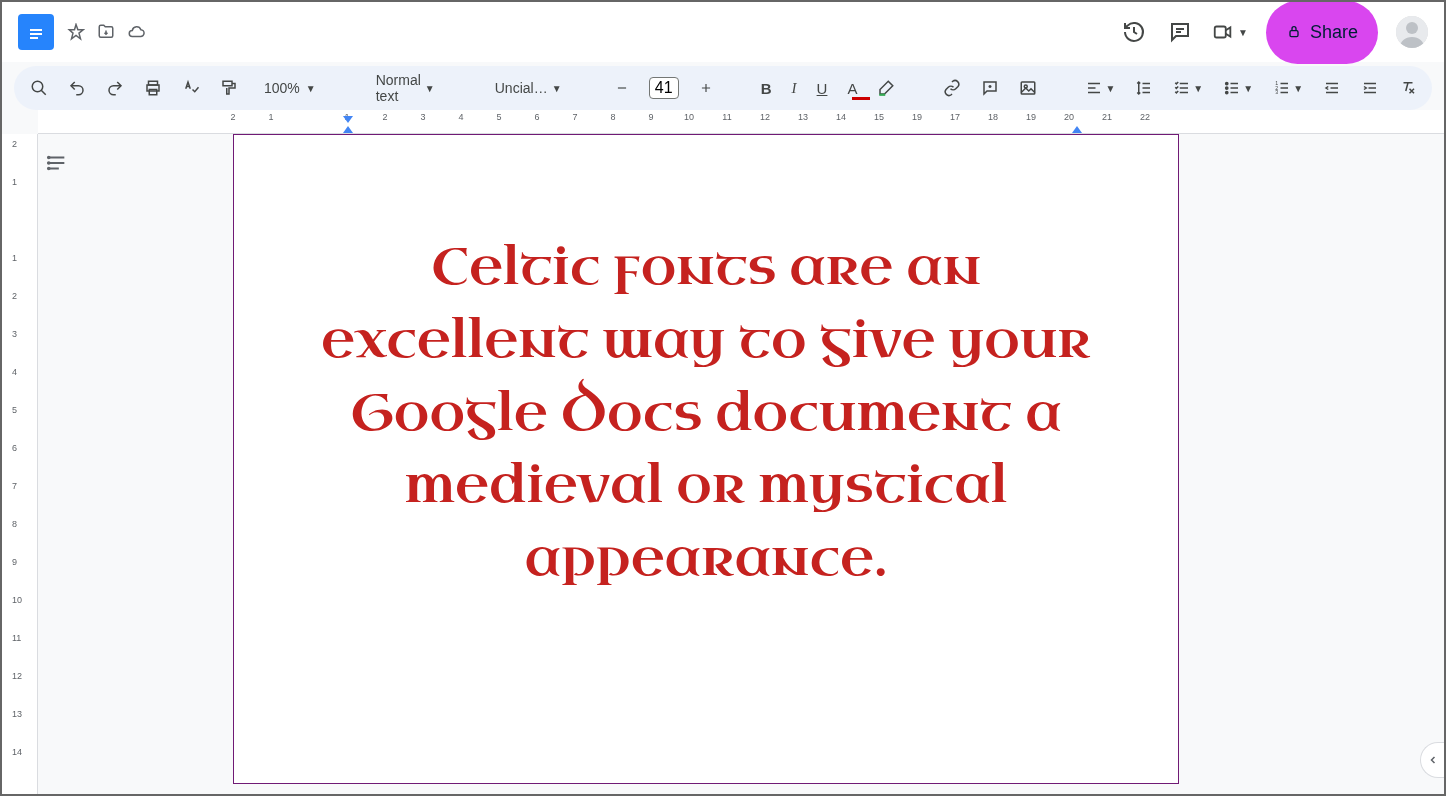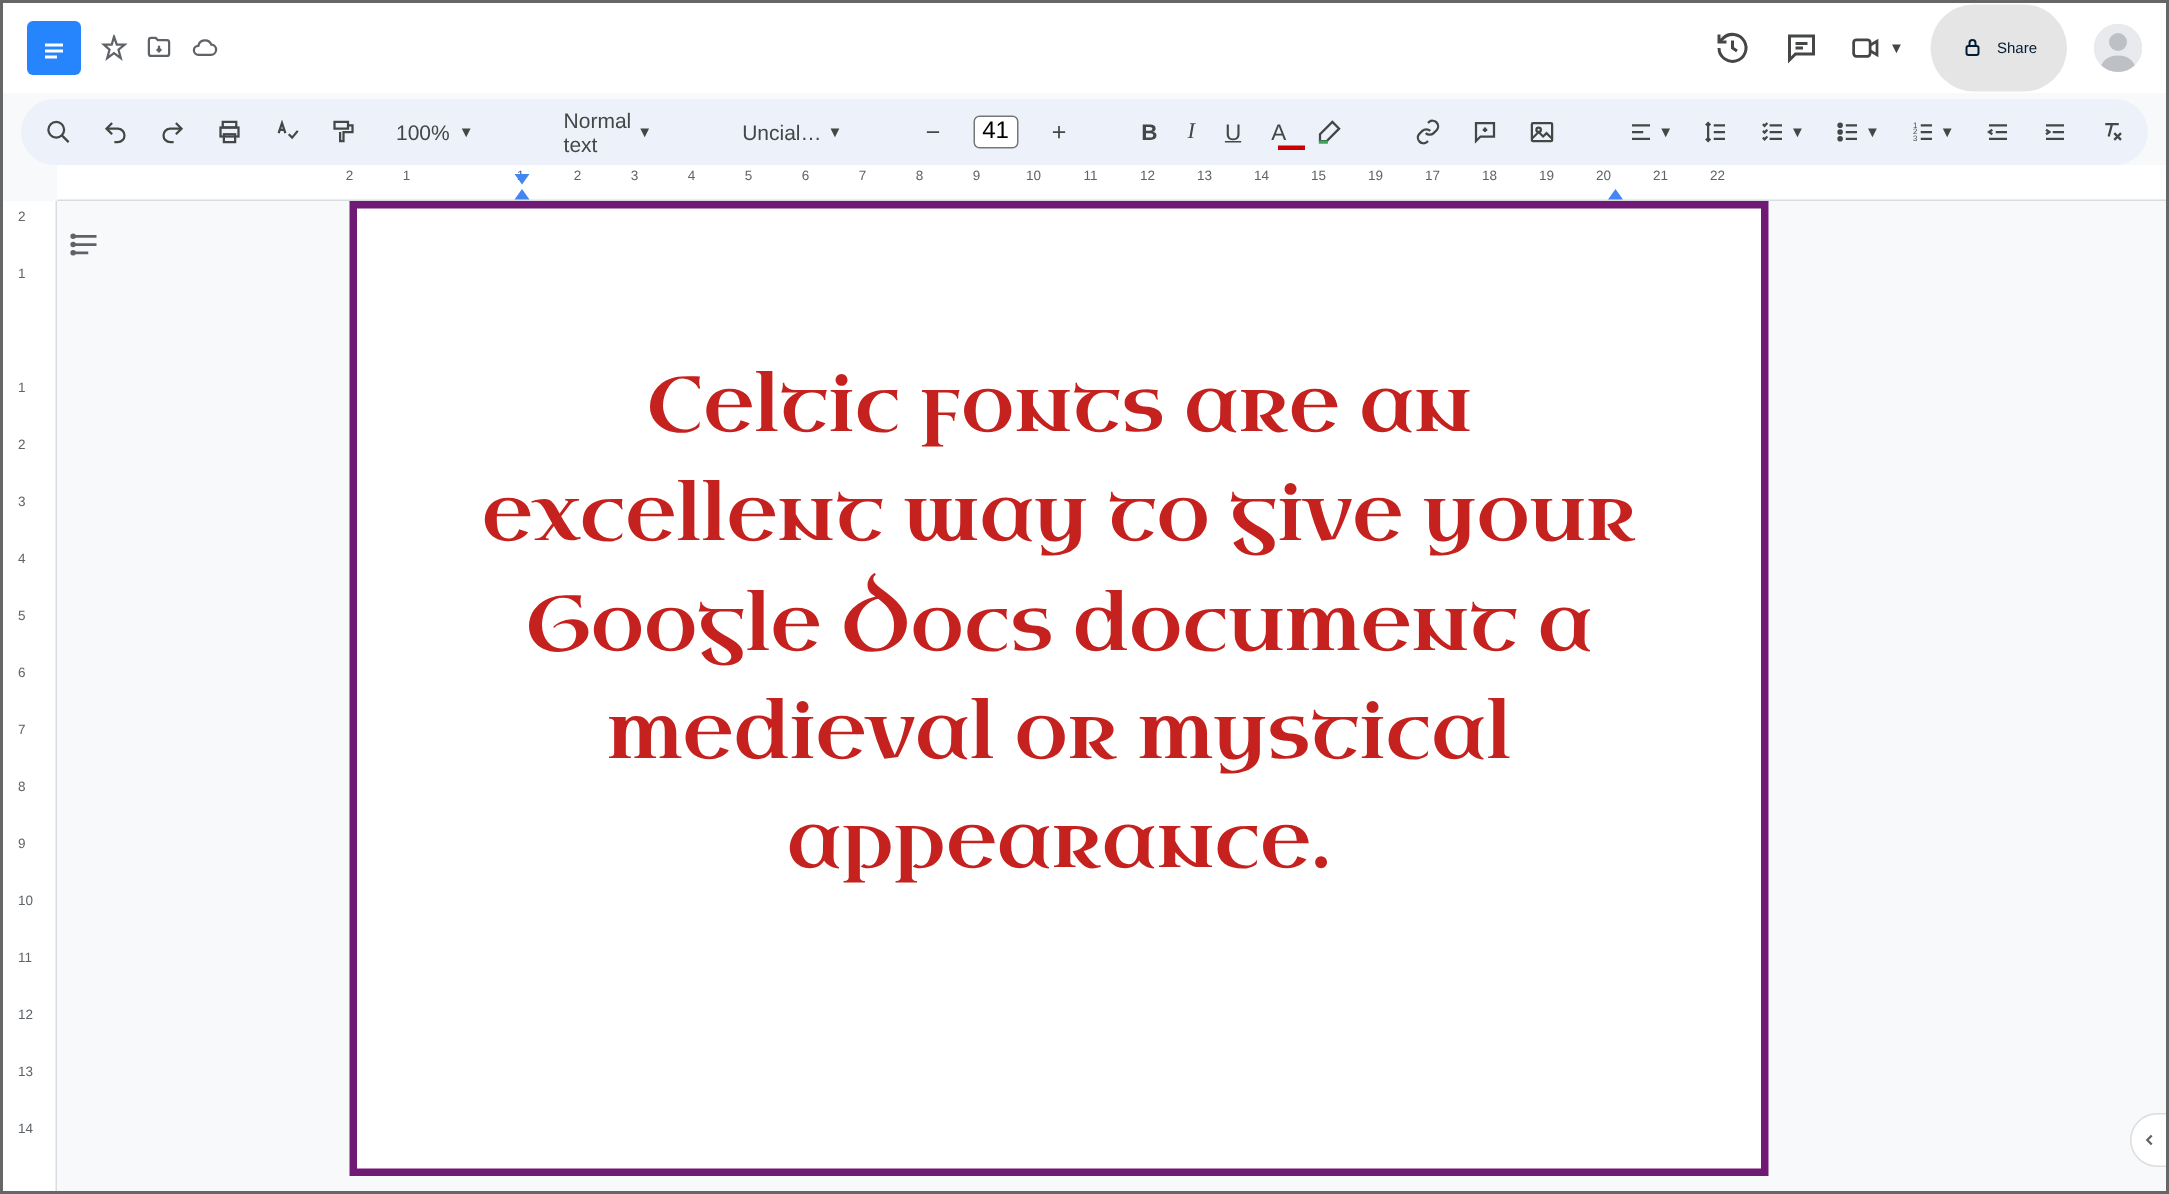--- a/index.html
+++ b/index.html
@@ -10,21 +10,21 @@
 .docs-icon svg { fill: white; }
 .title-area { flex: 1; display: flex; flex-direction: column; }
 .title-row { display: flex; align-items: center; gap: 8px; }
 .doc-title { font-size: 18px; color: #202124; padding: 2px 6px; }
 .title-icons { display: flex; gap: 10px; color: #5f6368; }
 .title-icons span { width: 20px; height: 20px; display: flex; align-items: center; justify-content: center; cursor: pointer; }
 .menu-row { display: flex; gap: 2px; margin-top: 2px; }
 .menu-item { font-size: 14px; color: #202124; padding: 4px 8px; cursor: pointer; border-radius: 4px; }
 .right-icons { display: flex; align-items: center; gap: 18px; }
 .icon-btn { width: 28px; height: 28px; display: flex; align-items: center; justify-content: center; cursor: pointer; color: #5f6368; }
-.share-btn { display: flex; align-items: center; gap: 8px; background: #e5e5e5; padding: 21px 20px; border-radius: 40px; font-size: 10px; font-weight: 500; color: #001d35; cursor: pointer; }
+.share-btn { display: flex; align-items: center; gap: 8px; background: #d946ef; padding: 21px 20px; border-radius: 40px; font-size: 18px; font-weight: 500; color: #001d35; cursor: pointer; }
 .avatar { width: 32px; height: 32px; border-radius: 50%; background: #ddd; overflow: hidden; }
 .avatar svg { width: 100%; height: 100%; }
 
 .toolbar { display: flex; align-items: center; padding: 6px 16px; background: #edf2fa; border-radius: 28px; margin: 4px 12px 0 12px; height: 44px; gap: 20px; }
 .tool-btn { width: 28px; height: 28px; display: flex; align-items: center; justify-content: center; cursor: pointer; border-radius: 4px; color: #444746; }
 .tool-sep { width: 1px; height: 20px; background: #c7c7c7; margin: 0 4px; }
 .tool-dropdown { display: flex; align-items: center; gap: 4px; padding: 4px 6px; cursor: pointer; font-size: 14px; color: #444746; border-radius: 4px; }
 .zoom-text { font-size: 14px; color: #444746; }
 .font-size-input { width: 30px; height: 22px; border: 1px solid #747775; border-radius: 4px; text-align: center; font-size: 16px; }
 .text-color-btn { position: relative; }
@@ -38,21 +38,21 @@
 .indent-marker { position: absolute; width: 0; height: 0; border-left: 5px solid transparent; border-right: 5px solid transparent; }
 .indent-down { border-top: 7px solid #4285f4; top: 6px; }
 .indent-up { border-bottom: 7px solid #4285f4; bottom: 0; }
 
 .content-area { display: flex; position: relative; height: 668px; background: #f8f9fa; }
 .ruler-v { width: 36px; background: #ffffff; position: relative; font-size: 9px; color: #5f6368; border-right: 1px solid #dadce0; }
 .ruler-v .vnum { position: absolute; left: 10px; transform: translateY(-50%); }
 .sidebar-outline { position: absolute; left: 44px; top: 18px; width: 22px; height: 22px; cursor: pointer; color: #5f6368; }
 
 .page-area { flex: 1; overflow: auto; padding: 0 0 0 195px; position: relative; }
-.page { width: 946px; min-height: 650px; background: #ffffff; border: 5px solid #701a75; padding: 96px 80px; margin-top: 0; }
+.page { width: 946px; min-height: 650px; background: #ffffff; border: 1px solid #701a75; padding: 96px 80px; margin-top: 0; }
 .doc-text { font-family: 'Uncial Antiqua', Georgia, serif; font-size: 52px; color: #c5221f; text-align: center; line-height: 1.4; }
 
 .side-panel-toggle { position: absolute; right: 0; bottom: 24px; width: 24px; height: 36px; background: #ffffff; border: 1px solid #dadce0; border-right: none; border-radius: 18px 0 0 18px; display: flex; align-items: center; justify-content: center; cursor: pointer; color: #5f6368; }
 
 svg { display: block; }
 </style>
 </head>
 <body>
 
 <div class="titlebar">

